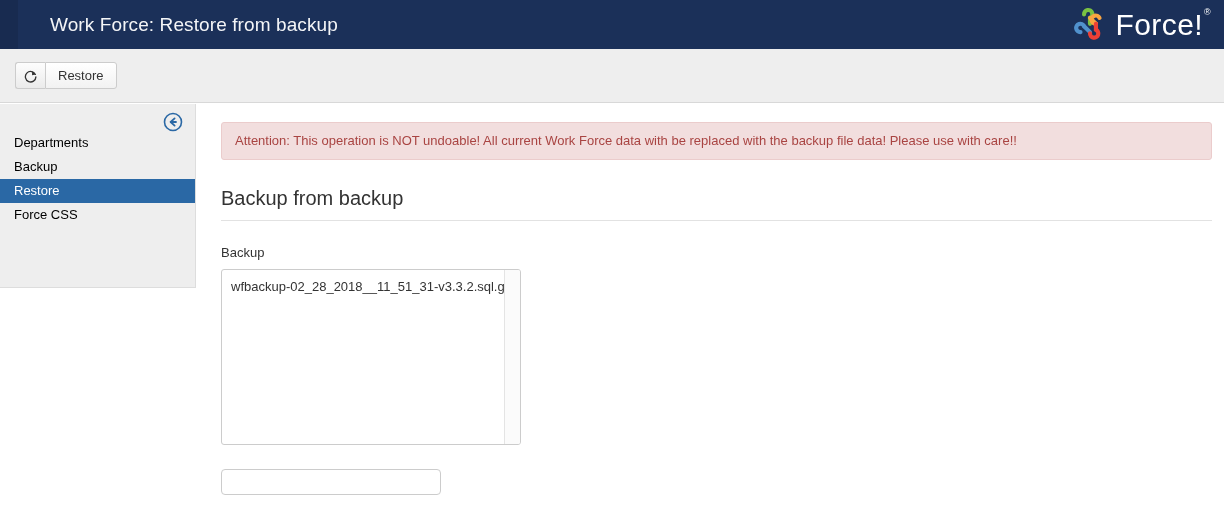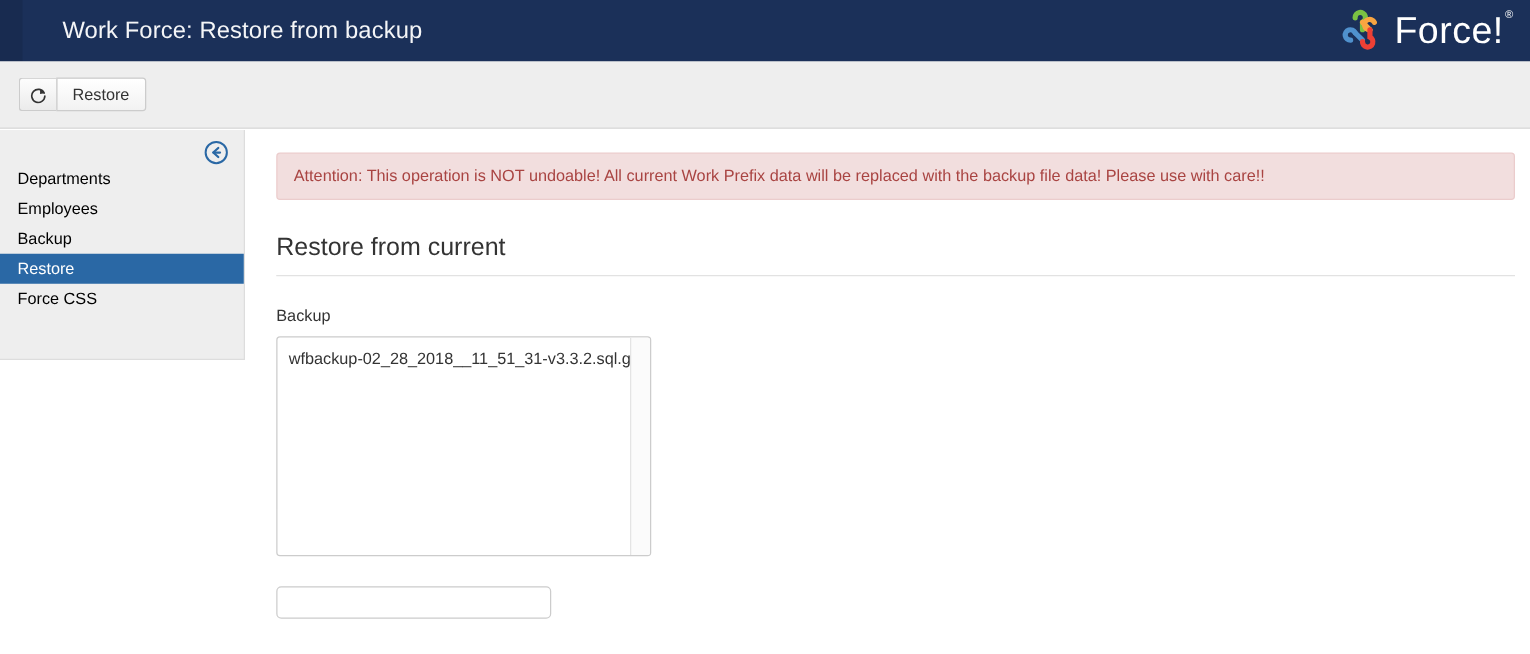--- a/index.html
+++ b/index.html
@@ -279,32 +279,31 @@
   <div class="collapse-btn">
     <svg width="22" height="22" viewBox="0 0 22 22">
       <circle cx="11" cy="11" r="8.5" fill="none" stroke="#2a68a5" stroke-width="1.6"></circle>
       <path d="M12.6 7.4L8.6 11l4 3.6" fill="none" stroke="#2a68a5" stroke-width="1.8" stroke-linecap="round" stroke-linejoin="round"></path>
       <path d="M8.8 11h5.2" stroke="#2a68a5" stroke-width="1.8" stroke-linecap="round"></path>
     </svg>
   </div>
 
   <div class="nav">
     <div class="nav-item">Departments</div>
-    <div class="nav-item">Employees</div>
     <div class="nav-item">Backup</div>
     <div class="nav-item active">Restore</div>
     <div class="nav-item">Force CSS</div>
   </div>
 </div>
 
 <div class="content">
 
-  <div class="alert">Attention: This operation is NOT undoable! All current Work Prefix data will be replaced with the backup file data! Please use with care!!</div>
-
-  <div class="page-heading">Restore from current</div>
+  <div class="alert">Attention: This operation is NOT undoable! All current Work Force data with be replaced with the backup file data! Please use with care!!</div>
+
+  <div class="page-heading">Backup from backup</div>
 
   <div class="field-group">
     <div class="field-label">Backup</div>
     <div class="listbox">
       <div class="listbox-option">wfbackup-02_28_2018__11_51_31-v3.3.2.sql.gz</div>
       <div class="listbox-scroll"></div>
     </div>
   </div>
 
   <div class="field-group">

